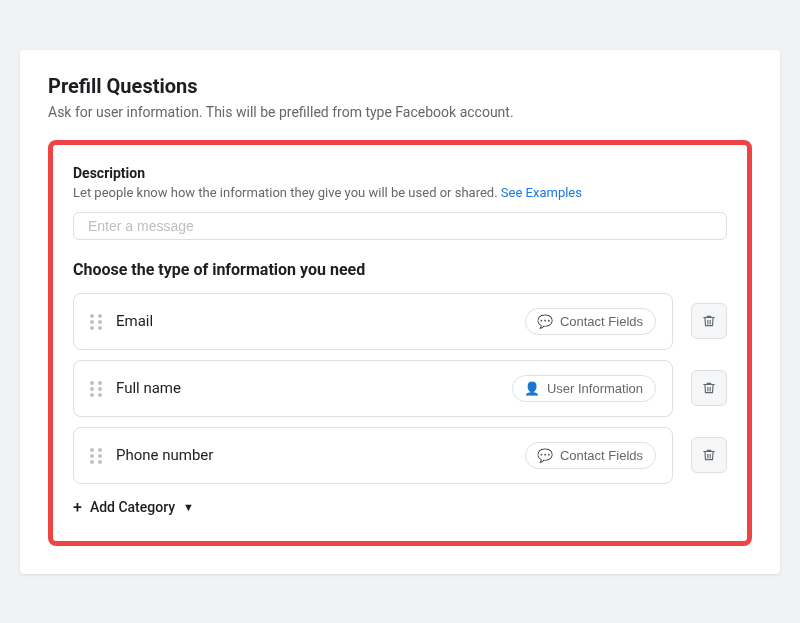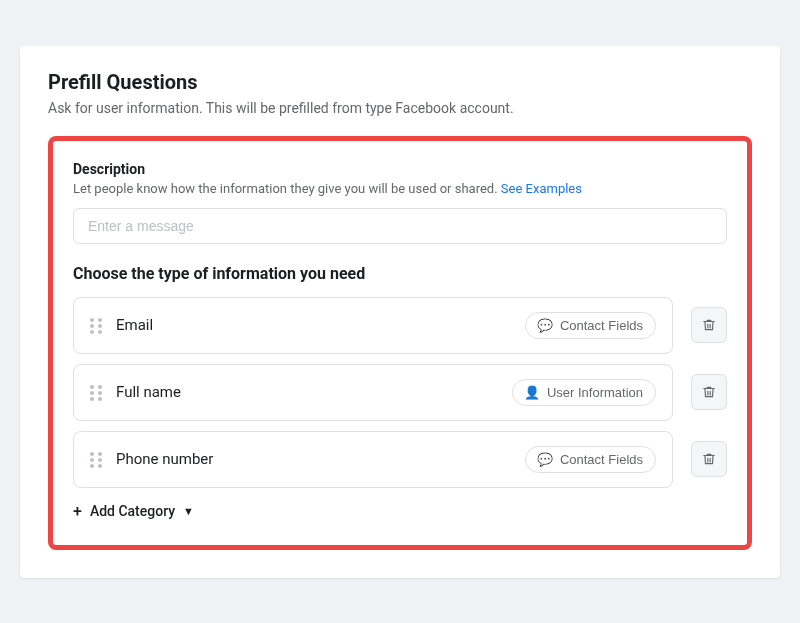--- a/index.html
+++ b/index.html
@@ -53,21 +53,21 @@
     }
     .message-input {
       width: 100%;
       border: 1px solid #dddfe2;
       border-radius: 6px;
       padding: 10px 14px;
       font-size: 14px;
       color: #1c1e21;
       outline: none;
       resize: none;
-      height: 36px;
+      height: 28px;
       background: #fff;
     }
     .message-input::placeholder {
       color: #bcc0c4;
     }
     .choose-label {
       font-size: 16px;
       font-weight: 700;
       color: #1c1e21;
       margin-top: 20px;

